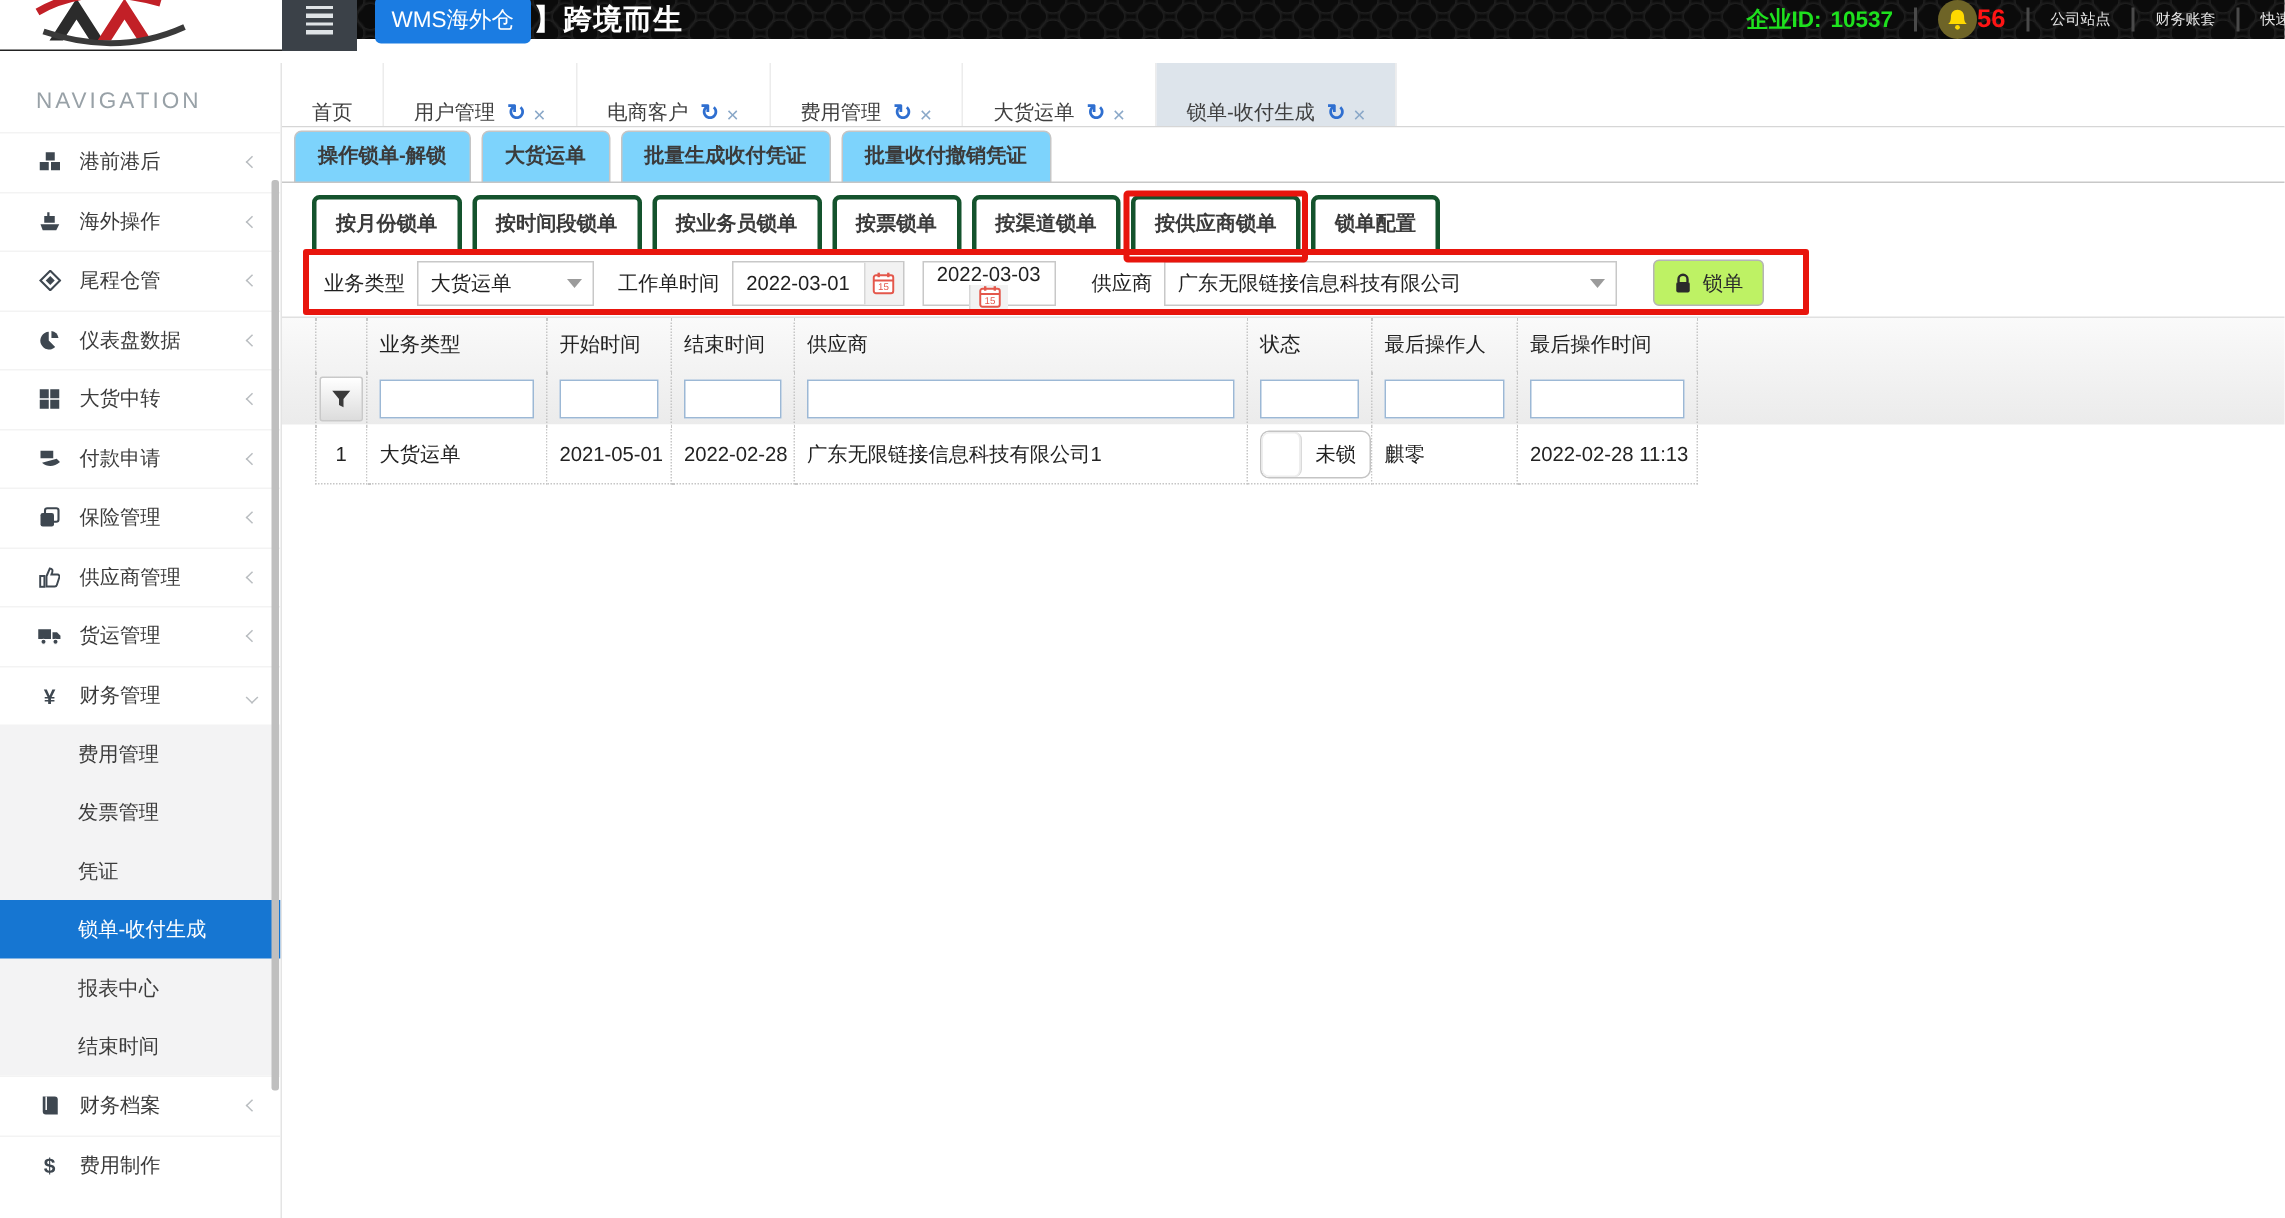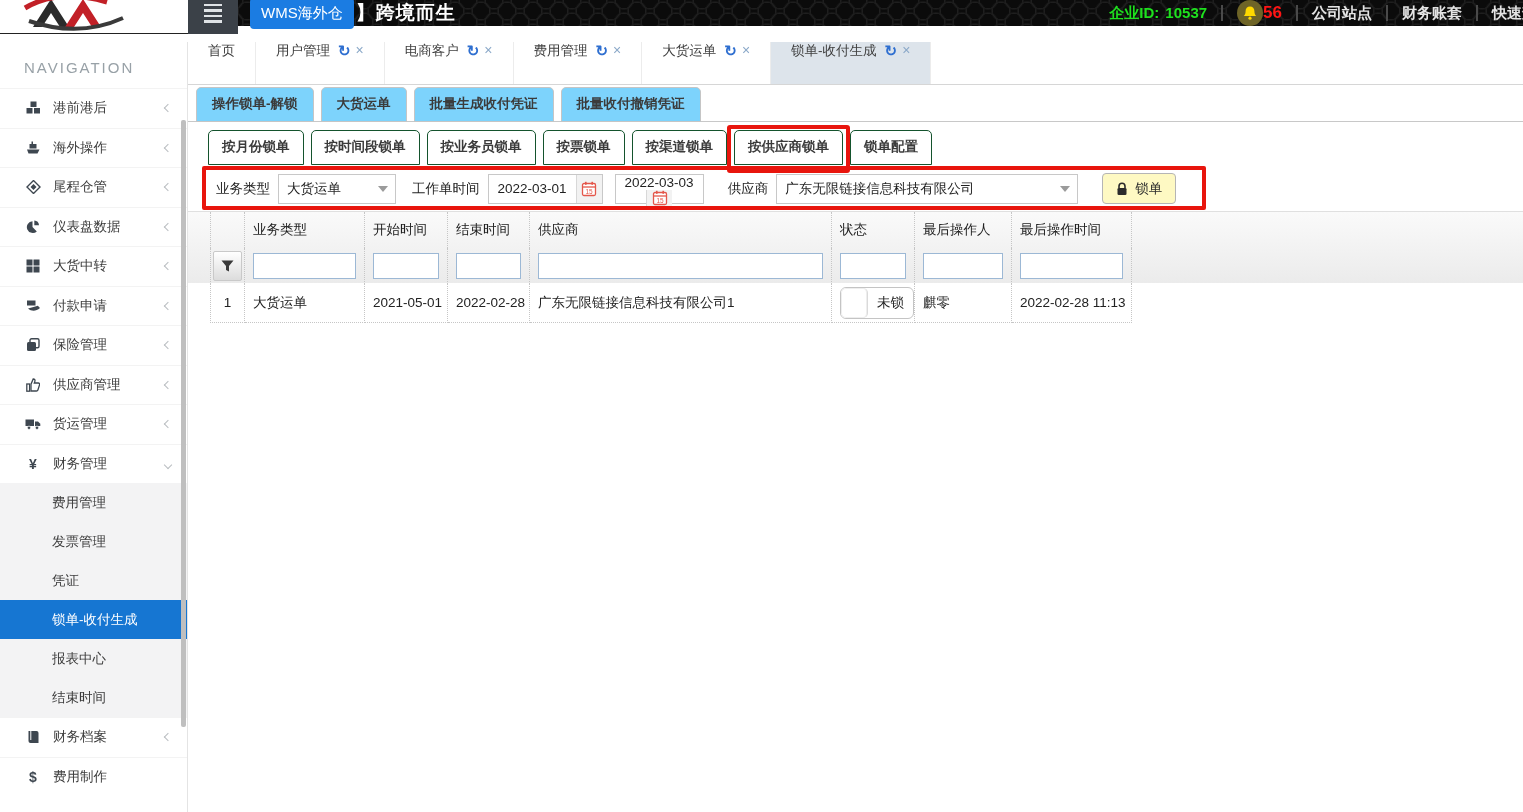--- a/index.html
+++ b/index.html
@@ -27,21 +27,21 @@
   .brand { color:#fff; font-size:19px; font-weight:bold; margin-left:2px; letter-spacing:1px; }
   .top-spacer { flex:1 1 auto; }
   .ent { font-size:15px; font-weight:bold; white-space:nowrap; }
   .ent .lab, .ent .val { color:#1ee11e; }
   .ent .val { margin-left:6px; }
   .tdiv { width:0; height:16px; border-left:2px solid #4a4a4a; margin:0 14px; flex:0 0 auto; }
   .notif { display:flex; align-items:center; }
   .bell-wrap { width:26px; height:26px; border-radius:50%; background:#6e6427;
     display:flex; align-items:center; justify-content:center; }
   .notif .cnt { color:#ff1414; font-size:17px; font-weight:bold; margin-left:0; }
-  .toplink { color:#e4e4e4; font-size:15px; text-decoration:none; white-space:nowrap;font-weight:bold; }
+  .toplink { color:#e4e4e4; font-size:10px; text-decoration:none; white-space:nowrap; }
   .toplink.cut { margin-right:-14px; }
 
   
   .sidebar { position:absolute; left:0; top:42px; width:188px; height:770px; background:#fff;
     border-right:1px solid #e4e4e4; overflow:hidden; z-index:10; }
   .nav-title { color:#98a1a7; font-size:15px; letter-spacing:2px; padding:17px 0 12px 24px; }
   .nav-item { position:relative; height:39.5px; display:flex; align-items:center;
     padding-left:24px; cursor:pointer; border-top:1px solid #f3f3f3; }
   .nav-item:first-of-type { border-top:none; }
   .nicon { width:18px; display:flex; justify-content:center; color:#3e4750; flex:0 0 auto;
@@ -55,57 +55,57 @@
   .sub-item { height:39px; display:flex; align-items:center; padding-left:52px;
     font-size:13.5px; color:#3c3c3c; cursor:pointer; }
   .sub-item.active { background:#1676d2; color:#fff; }
   .sb-scroll { position:absolute; right:1px; top:78px; width:5px; height:607px;
     background:#bfbfbf; border-radius:2px; }
 
   
   .main { position:absolute; left:188px; top:42px; width:1335px; height:770px; background:#fff; }
 
   .tabbar { height:43px; display:flex; align-items:stretch; border-bottom:1px solid #d6d6d6; background:#fff; }
-  .vtab { display:flex; align-items:flex-start; padding:0 20px; font-size:13.5px; color:#3f3f3f;
+  .vtab { display:flex; align-items:flex-end; padding:0 20px; font-size:13.5px; color:#3f3f3f;
     border-right:1px solid #ececec; cursor:pointer; white-space:nowrap; }
   .vtab.active { background:#dde4eb; }
   .icon-refresh { color:#2f6fd0; font-size:15px; font-weight:bold; margin-left:8px; }
   .icon-refresh::before { content:"↻"; }
   .icon-close { color:#8aa8c8; font-size:14px; margin-left:5px; }
   .icon-close::before { content:"×"; }
 
   .toolbar { height:37px; border-bottom:1px solid #c8c8c8; display:flex; align-items:flex-end;
     padding-left:8px; background:#fff; }
   .tool-btn { margin-right:7px; margin-bottom:-1px; padding:7px 15px 8px; background:#7dd3fc;
     border:1px solid #c5c5c5; border-radius:5px 5px 0 0; font-size:13.5px; font-weight:600;
     color:#3b3b3b; cursor:pointer; font-family:inherit; }
 
   .subtabs { margin-top:8px; height:36px; display:flex; align-items:flex-start; padding-left:20px; }
   .subtab { position:relative; margin-right:7px; padding:7px 13px 8px; background:#fff;
-    border:1px solid #14532d; border-radius:5px 5px 0 0; font-size:13.5px; font-weight:600;
+    border:3px solid #14532d; border-radius:5px 5px 0 0; font-size:13.5px; font-weight:600;
     color:#3b3b3b; cursor:pointer; font-family:inherit; white-space:nowrap; }
   .hl-ring { position:absolute; left:-8px; top:-6px; right:-8px; bottom:-9px;
     border:4px solid #e8150d; border-radius:3px; pointer-events:none; z-index:6; }
 
   .filterbar { position:relative; height:45px; display:flex; align-items:center; padding-left:28px; }
   .hl-box { position:absolute; left:14px; top:0; width:1004px; height:44px;
     border:4px solid #e8150d; border-radius:2px; pointer-events:none; z-index:6; }
   .flabel { font-size:13.5px; color:#1f1f1f; white-space:nowrap; }
   .combo { display:flex; align-items:center; height:30px; border:1px solid #c8c8c8; background:#fff; }
   .combo .cval { font-size:13.5px; color:#1f1f1f; padding:0 8px; flex:1; white-space:nowrap;
     overflow:hidden; }
   .combo .arrow-zone { width:24px; height:100%; display:flex; align-items:center; justify-content:center; }
   .tri-down { width:0; height:0; border-left:5px solid transparent; border-right:5px solid transparent;
     border-top:6px solid #9b9b9b; }
   .datebox { display:flex; align-items:center; height:30px; border:1px solid #c8c8c8; background:#fff; }
   .datebox .dval { font-size:13.5px; color:#1f1f1f; padding:0 9px; }
   .datebox .cal-zone { width:26px; height:100%; background:#f2f2f2; border-left:1px solid #d8d8d8;
     display:flex; align-items:center; justify-content:center; cursor:pointer; }
   .lock-btn { display:flex; align-items:center; gap:7px; height:31px; padding:0 13px;
-    border:1px solid #b5b5b5; border-radius:4px; background:#fef9c3; font-size:13.5px; color:#2b2b2b;
+    border:1px solid #b5b5b5; border-radius:4px; background:#bef264; font-size:13.5px; color:#2b2b2b;
     cursor:pointer; font-family:inherit; }
 
   
   .grid-band { height:72px; background:linear-gradient(#fafafa,#ebebeb); border-top:1px solid #e0e0e0; }
   .grid-row { display:flex; margin-left:22px; }
   .gcell { flex:0 0 auto; border-right:1px dotted #c6c6c6; padding-left:8px;
     display:flex; align-items:center; font-size:13.5px; color:#222; overflow:hidden; white-space:nowrap; }
   .gcell.first { border-left:1px dotted #c6c6c6; padding-left:0; justify-content:center; }
   .head-row .gcell { height:36px; }
   .filter-row .gcell { height:36px; }

